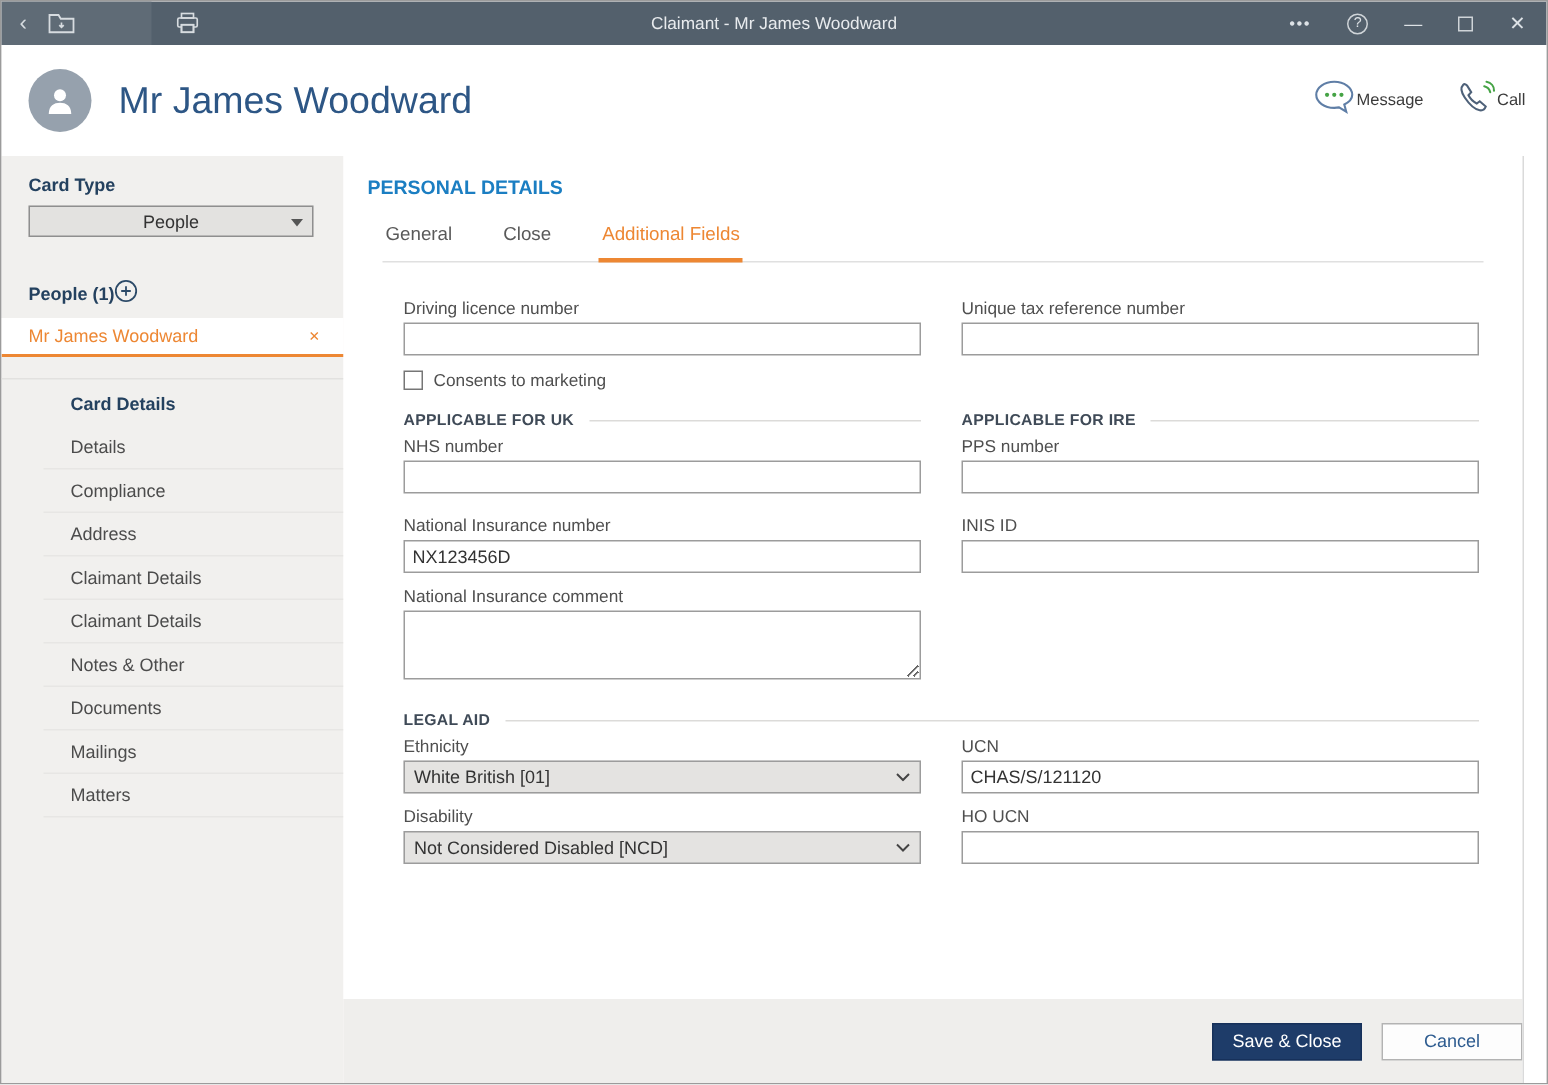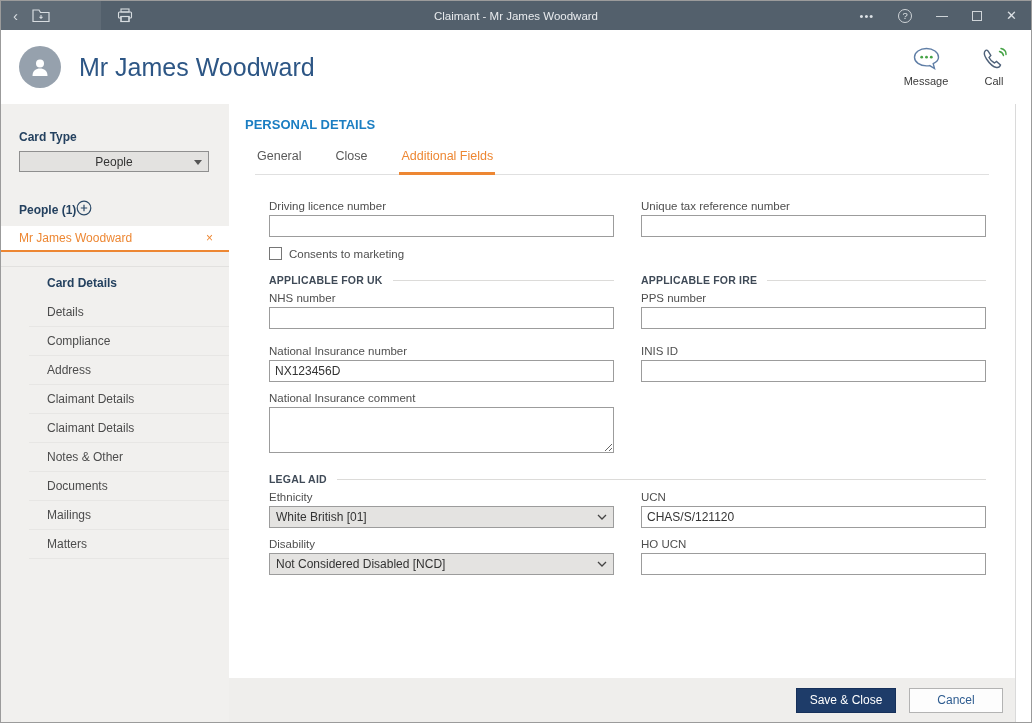--- a/index.html
+++ b/index.html
@@ -27,30 +27,30 @@
   .tb-max { width:10px; height:10px; border:1.5px solid #cfd4d8; display:inline-block; }
   .tb-close { font-size:13px; }
 
   
   .header { height:74px; background:#fff; display:flex; align-items:center;
             padding:0 14px 0 18px; flex:0 0 auto; }
   .avatar { width:42px; height:42px; border-radius:50%; background:#96a1ad;
             display:flex; align-items:center; justify-content:center; flex:0 0 auto; }
   .header-name { margin-left:18px; font-size:25px; color:#2d5685; }
   .header-actions { margin-left:auto; display:flex; gap:22px; }
-  .h-action { display:flex; flex-direction:column; align-items:center; gap:1px;
+  .h-action { display:flex; align-items:center; gap:1px;
               min-width:46px; cursor:default; }
   .h-action-label { font-size:11px; color:#3b3b3b; }
 
   
   .main { flex:1; display:flex; min-height:0; }
 
   
   .sidebar { width:228px; background:#f1f0ee; flex:0 0 auto; font-size:12px; }
-  .sb-label { padding:26px 18px 7px; font-weight:bold; color:#24415f; }
+  .sb-label { padding:12px 18px 7px; font-weight:bold; color:#24415f; }
   .sb-select { margin:0 20px 0 18px; height:21px; background:#e3e2e0; border:1px solid #8f8f8f;
                display:flex; align-items:center; position:relative; }
   .sb-select-value { flex:1; text-align:center; color:#333; font-size:12px; }
   .sb-caret { position:absolute; right:6px; top:8px; width:0; height:0;
               border-left:4px solid transparent; border-right:4px solid transparent;
               border-top:5px solid #555; }
   .sb-people-row { margin-top:24px; padding:4px 14px 7px 18px; display:flex;
                    align-items:center; justify-content:flex-start; }
   .sb-people-label { font-weight:bold; color:#24415f; }
   .sb-person { background:#fff; border-bottom:2px solid #ed8733; height:26px;
@@ -84,22 +84,22 @@
   .section-row { margin:14px 0 6px; }
   .section-header { display:flex; align-items:center; font-size:10.5px; font-weight:bold;
                     color:#3f4a57; letter-spacing:.2px; }
   .section-header .rule { flex:1; height:1px; background:#dcdbd9; margin-left:10px; }
   .select-box { width:100%; height:22px; background:#e4e3e1; border:1px solid #9c9c9c;
                 display:flex; align-items:center; padding:0 6px; }
   .select-value { flex:1; font-size:12px; color:#333; }
   .mt16 { margin-top:16px; }
 
   
-  .footer { height:44px; background:#efeeec; flex:0 0 auto; display:flex; align-items:center;
-            justify-content:flex-end; gap:13px; padding-right:12px; }
+  .footer { height:56px; background:#efeeec; flex:0 0 auto; display:flex; align-items:center;
+            justify-content:flex-end; gap:13px; }
   .btn { height:25px; font-size:12px; font-family:"Liberation Sans", sans-serif;
          display:flex; align-items:center; justify-content:center; cursor:default; }
   .btn-primary { width:100px; background:#1e3c69; color:#fff; border:1px solid #16305a; }
   .btn-secondary { width:94px; background:#fdfdfd; color:#2e5c90; border:1px solid #b3b3b3; }
 
   .right-gutter { width:16px; background:#fff; border-left:1px solid #dadada; flex:0 0 auto; }
 </style>
 </head>
 <body>
 

